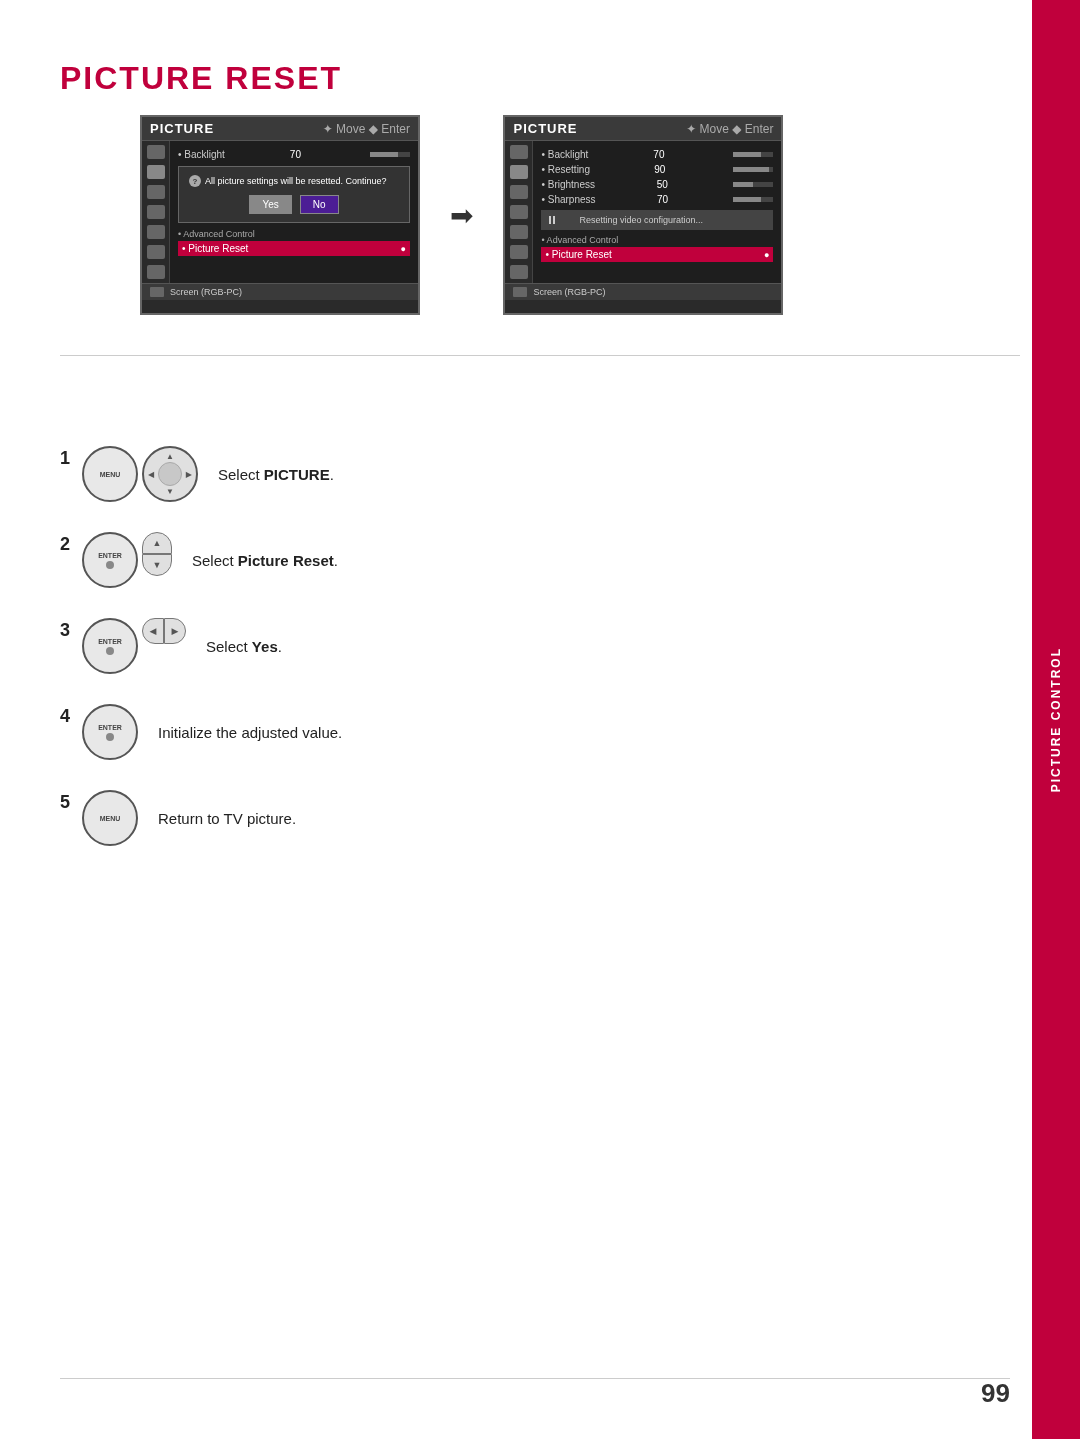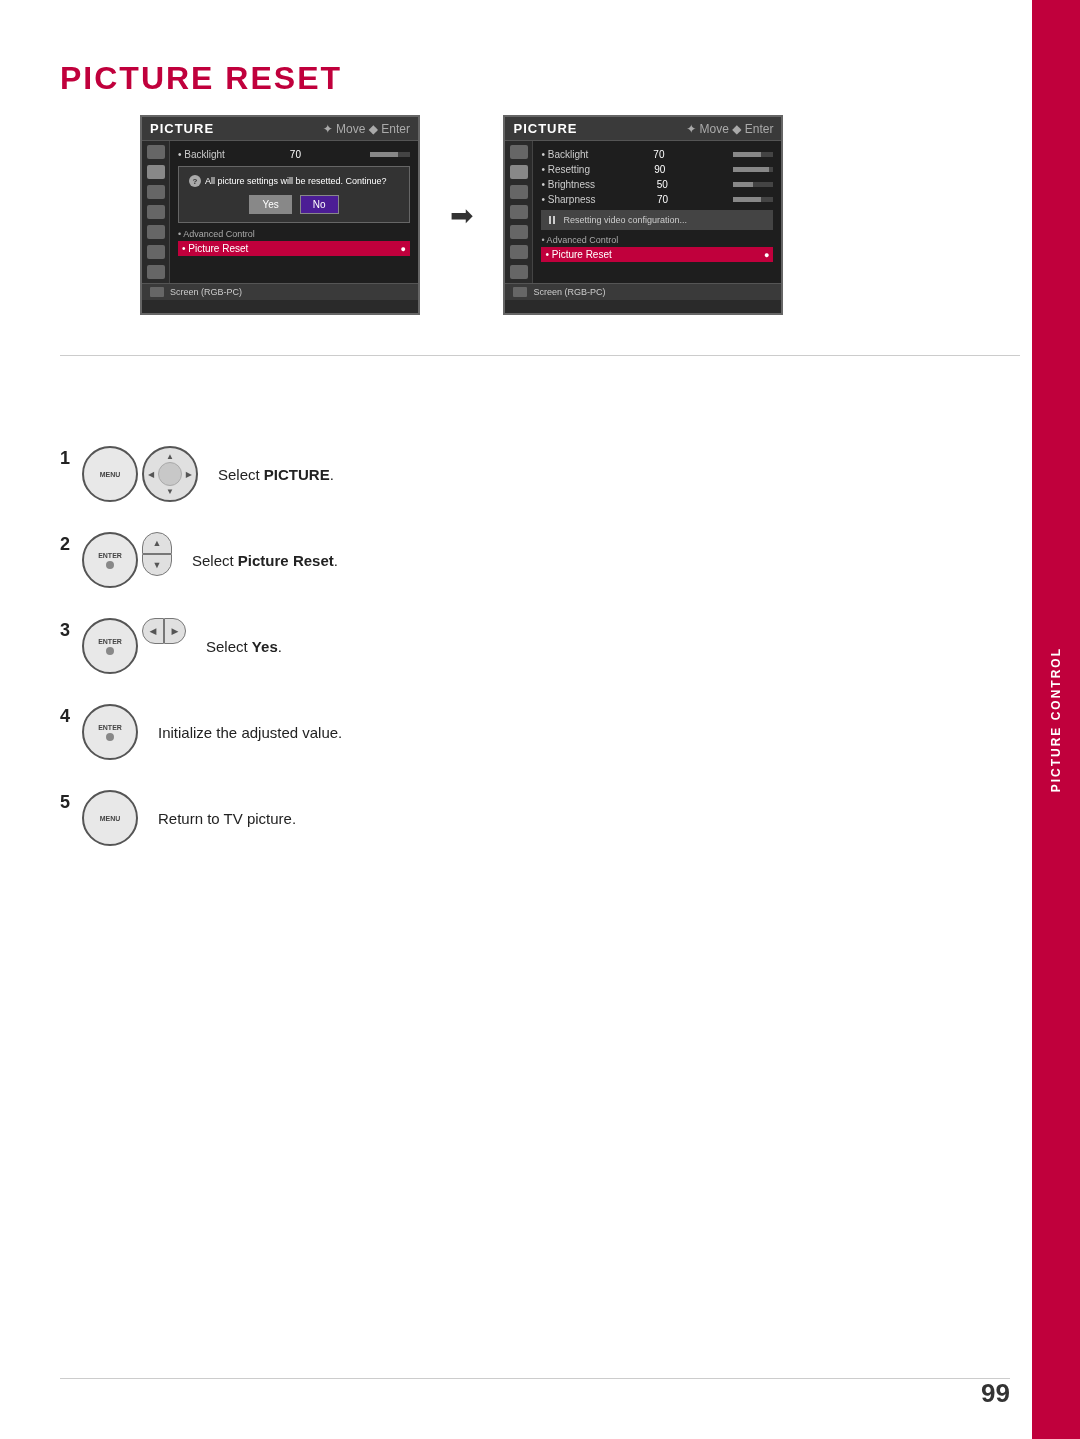--- a/index.html
+++ b/index.html
@@ -221,21 +221,21 @@
       color: #ccc;
       font-size: 9px;
     }
 
     .tv-resetting-bar {
       background: #444;
       padding: 5px 8px;
       margin: 3px 0;
       display: flex;
       align-items: center;
-      gap: 6px;
+      gap: 22px;
     }
 
     .tv-resetting-bar .pause-icon {
       width: 8px;
       height: 8px;
       display: flex;
       gap: 2px;
     }
 
     .tv-resetting-bar .pause-icon span {

